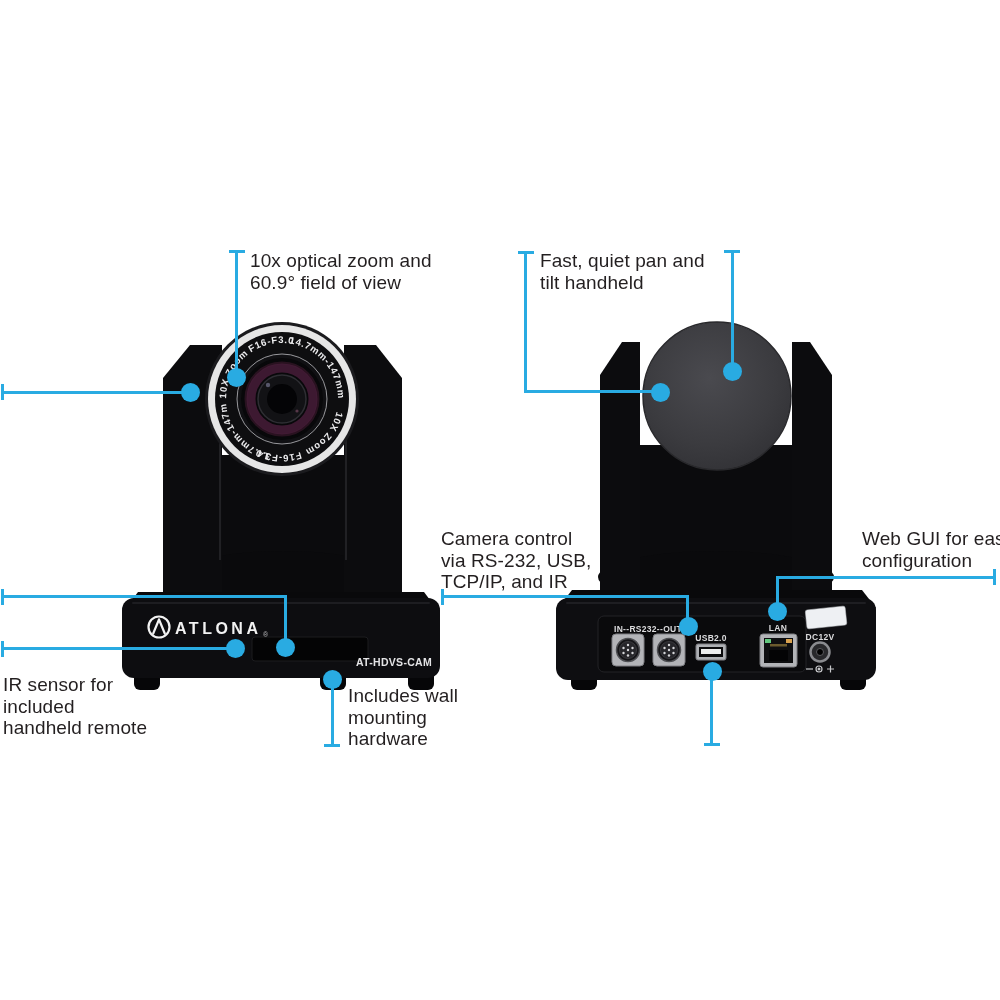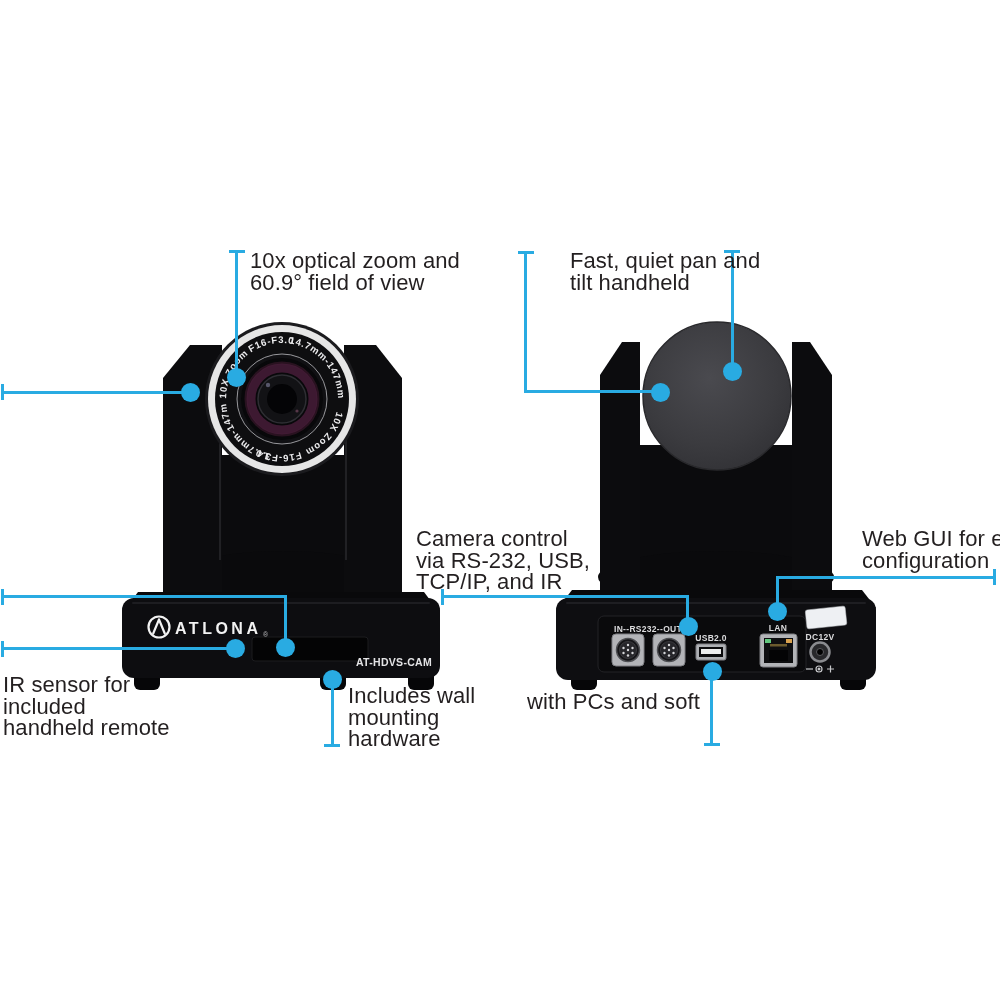--- a/index.html
+++ b/index.html
@@ -1,21 +1,21 @@
 <!DOCTYPE html>
 <html><head>
 <meta charset="utf-8">
 <style>
   html,body{margin:0;padding:0;background:#fff;}
   .canvas{position:relative;width:1000px;height:1000px;background:#ffffff;overflow:hidden;
           font-family:"Liberation Sans",sans-serif;}
   .scene{position:absolute;left:0;top:0;z-index:1;}
   .co{position:absolute;z-index:2;background:#29abe2;}
   .dot{position:absolute;z-index:3;width:19px;height:19px;border-radius:50%;background:#29abe2;}
-  .lbl{position:absolute;z-index:4;color:#231f20;font-size:22px;line-height:21.5px;white-space:nowrap;
+  .lbl{position:absolute;z-index:4;color:#231f20;font-size:19px;line-height:21.5px;white-space:nowrap;
        letter-spacing:0.1px;}
   svg text{font-family:"Liberation Sans",sans-serif;}
 </style>
 </head>
 <body>
 
 <div class="canvas">
 
   <svg class="scene" width="1000" height="1000" viewBox="0 0 1000 1000">
     <defs>
@@ -210,48 +210,47 @@
   <div class="co" style="left:993px;top:569px;width:3px;height:16px"></div>
   <div class="co" style="left:778px;top:576px;width:217px;height:3px"></div>
   <div class="co" style="left:776px;top:576px;width:3px;height:29px"></div>
   <div class="dot" style="left:768px;top:602px"></div>
 
   <div class="lbl" style="left:250px;top:250px">
     <div>10x optical zoom and</div>
     <div>60.9° field of view</div>
   </div>
 
-  <div class="lbl" style="left:570px;top:250px">
+  <div class="lbl" style="left:540px;top:250px">
     <div>Fast, quiet pan and</div>
     <div>tilt handheld</div>
   </div>
 
 
 
 
   <div class="lbl" style="left:3px;top:674px">
     <div>IR sensor for</div>
     <div>included</div>
     <div>handheld remote</div>
   </div>
 
   <div class="lbl" style="left:348px;top:685px">
     <div>Includes wall</div>
     <div>mounting</div>
     <div>hardware</div>
   </div>
 
-  <div class="lbl" style="left:416px;top:528px">
+  <div class="lbl" style="left:441px;top:528px">
     <div>Camera control</div>
     <div>via RS-232, USB,</div>
     <div>TCP/IP, and IR</div>
   </div>
 
   <div class="lbl" style="left:527px;top:691px">
-    <div>with PCs and soft</div>
   </div>
 
   <div class="lbl" style="left:862px;top:528px">
     <div>Web GUI for easy</div>
     <div>configuration</div>
   </div>
 
 </div>
 
 </body></html>

